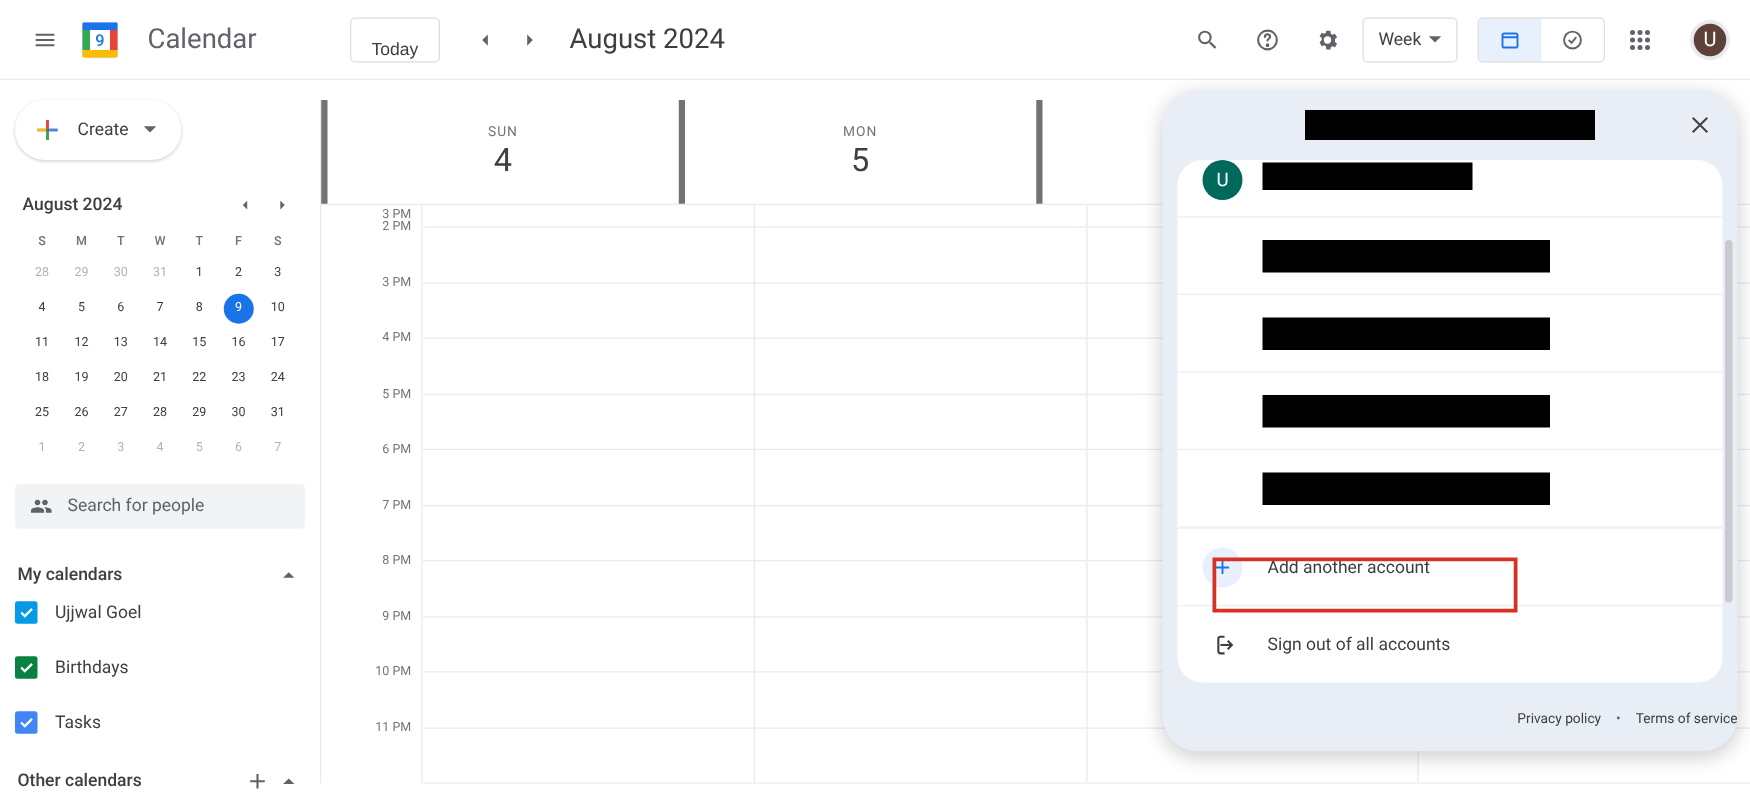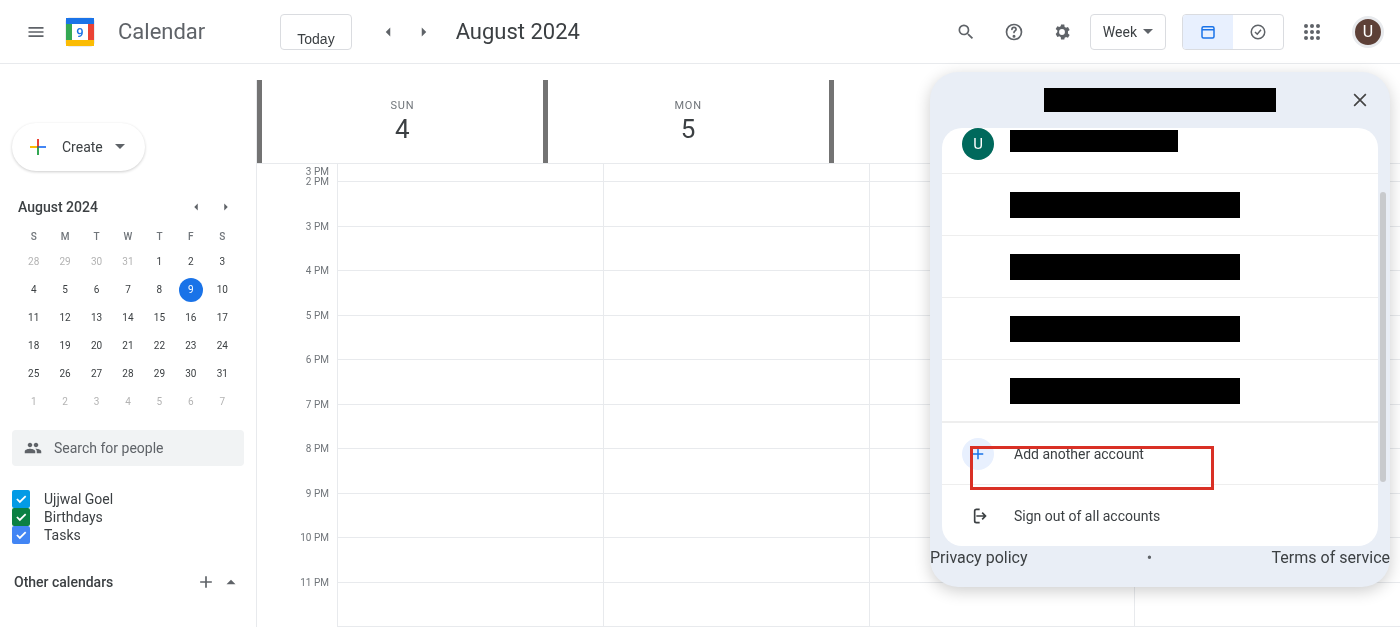--- a/index.html
+++ b/index.html
@@ -38,21 +38,21 @@
   .mini-day { width: 24px; height: 24px; line-height: 24px; font-size: 10px; margin: 0 auto; border-radius: 50%; cursor: pointer; }
   .mini-day.dim { color: #b3b3b3; }
   .mini-day.normal { color: #3c4043; }
   .mini-day.today { background: #1a73e8; color: #fff; }
   
   .search-people { margin-top: 16px; background: #f1f3f4; border-radius: 4px; height: 36px; display: flex; align-items: center; padding: 0 12px; gap: 12px; color: #5f6368; font-size: 14px; cursor: text; }
   
   .cal-section { margin-top: 24px; }
   .cal-section-hdr { display: flex; align-items: center; justify-content: space-between; font-size: 14px; font-weight: 500; color: #3c4043; padding: 4px 4px 4px 2px; cursor: pointer; }
   .cal-section-actions { display:flex; gap:6px; align-items:center;}
-  .cal-list { margin-top: 8px; display: flex; flex-direction: column; gap: 0; }
+  .cal-list { margin-top: 8px; display: flex; flex-direction: column; gap: 26px; }
   .cal-item { display: flex; align-items: center; gap: 14px; font-size: 14px; color: #3c4043; }
   .cal-check { width: 18px; height: 18px; border-radius: 2px; display: flex; align-items: center; justify-content: center; }
   .cal-check svg { width: 14px; height: 14px; }
   .c-blue { background: #039be5; }
   .c-green { background: #0b8043; }
   .c-blue2 { background: #4285f4; }
   
   
   .main { flex: 1; display: flex; flex-direction: column; border-left: 1px solid #e8eaed; }
   .week-hdr { display: flex; height: 84px; border-bottom: 1px solid #e8eaed; }
@@ -79,21 +79,21 @@
   .acct-row { height: 62px; border-bottom: 1px solid #eee; display: flex; align-items: center; padding: 0 20px; gap: 16px; cursor: pointer; }
   .acct-row.first { height: 46px; align-items: flex-start; padding-top:0;}
   .acct-avatar-sm { width: 32px; height: 32px; border-radius: 50%; background: #00695c; color: #fff; display: flex; align-items: center; justify-content: center; font-size: 15px; flex-shrink:0; }
   .acct-redact { height: 26px; background: #000; }
   .acct-row .acct-redact { width: 200px; }
   .acct-row.w2 .acct-redact { width: 230px; }
   .acct-row.first .acct-redact { width: 168px; height:22px; margin-top:2px;}
   .acct-action { height: 62px; display: flex; align-items: center; gap: 20px; padding: 0 20px; font-size: 14px; color: #3c4043; cursor: pointer; }
   .acct-action-icon { width: 32px; height: 32px; border-radius: 50%; background: #e8f0fe; display: flex; align-items: center; justify-content: center; }
   .highlight-box { position: absolute; border: 3px solid #d93025; pointer-events: none; }
-  .popup-footer { margin-top: 2px; display: flex; justify-content: space-between; gap: 12px; font-size: 16px; color: #3c4043; }
+  .popup-footer { margin-top: 22px; display: flex; justify-content: flex-end; gap: 12px; font-size: 11px; color: #3c4043; }
   .popup-footer span.dot { color: #5f6368; }
   .popup-footer a { color: #3c4043; text-decoration: none; cursor: pointer; }
   .scrollind { position:absolute; right:4px; top:120px; width:6px; height:290px; background:#c8cacd; border-radius:3px;}
 </style>
 </head>
 <body>
 
 <div class="header">
   <div class="menu-btn">
     <svg width="20" height="20" viewBox="0 0 24 24" fill="#5f6368">
@@ -269,20 +269,26 @@
     </div>
     
     <div class="search-people">
       <svg width="18" height="18" viewBox="0 0 24 24" fill="#5f6368">
           <path d="M16 11c1.66 0 3-1.34 3-3s-1.34-3-3-3-3 1.34-3 3 1.34 3 3 3zm-8 0c1.66 0 3-1.34 3-3S9.66 5 8 5 5 6.34 5 8s1.34 3 3 3zm0 2c-2.33 0-7 1.17-7 3.5V19h14v-2.5c0-2.33-4.67-3.5-7-3.5zm8 0c-.29 0-.62.02-.97.05 1.16.84 1.97 1.97 1.97 3.45V19h6v-2.5c0-2.33-4.67-3.5-7-3.5z"></path>
         </svg>
       <span>Search for people</span>
     </div>
     
     <div class="cal-section">
+      <div class="cal-section-hdr">
+        <span>My calendars</span>
+        <svg width="18" height="18" viewBox="0 0 24 24" fill="#5f6368">
+            <path d="M6 15l6-6 6 6"></path>
+          </svg>
+      </div>
       <div class="cal-list" id="my-cal-list">
           <div class="cal-item">
             <div class="cal-check c-blue">
               <svg viewBox="0 0 24 24" fill="#fff">
                 <path d="M5 12l5 5L20 7" stroke="#fff" stroke-width="3" fill="none"></path>
               </svg>
             </div>
             <span>Ujjwal Goel</span>
           </div>
           <div class="cal-item">

